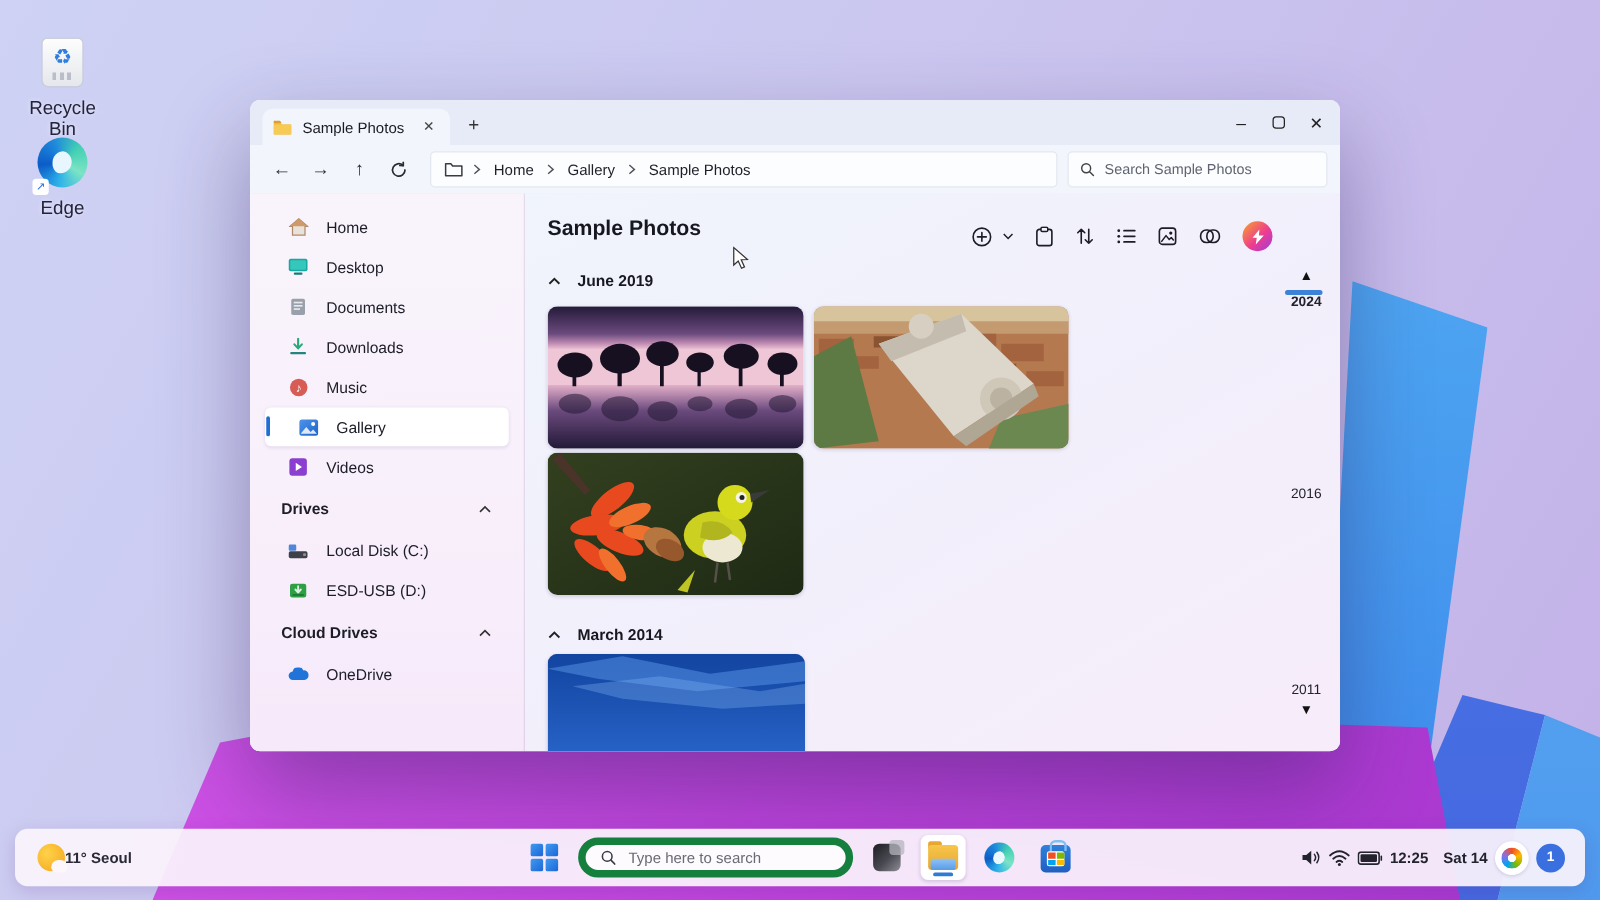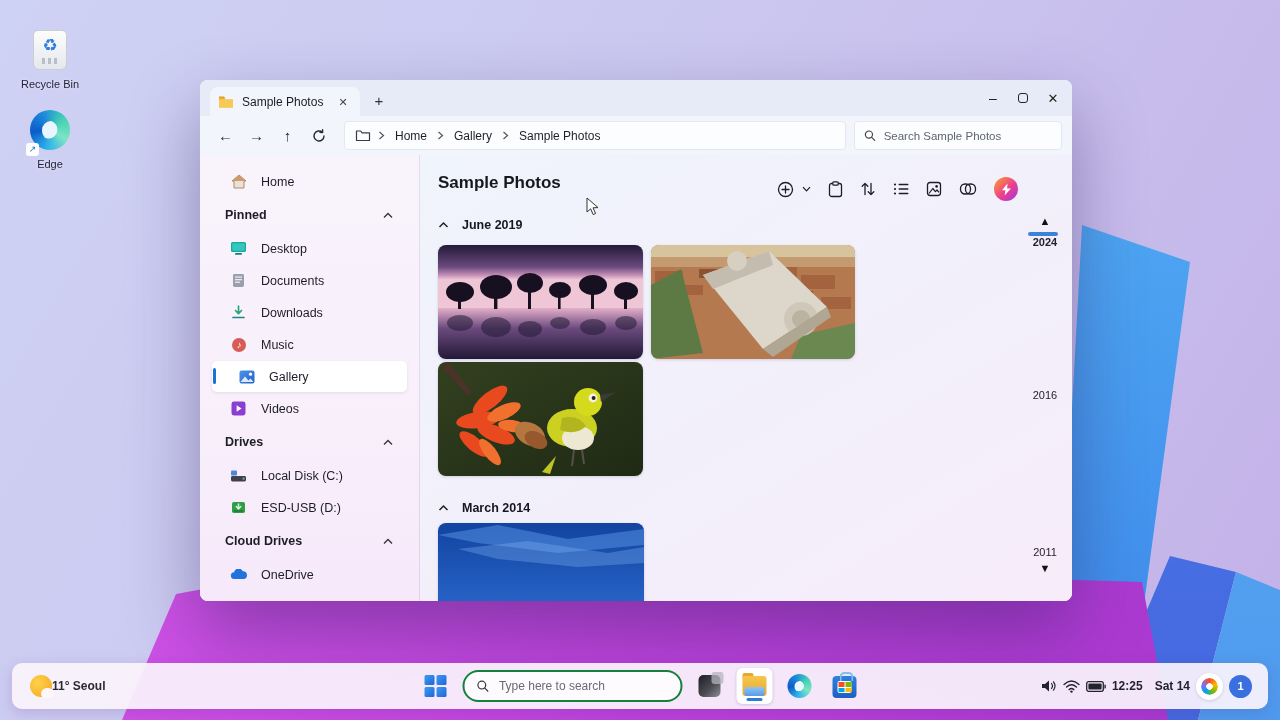--- a/index.html
+++ b/index.html
@@ -15,21 +15,21 @@
   .wp-stripe-royal { background:linear-gradient(180deg,#4a80ea,#4668e0);
                      clip-path:polygon(1100px 720px,1170px 556px,1236px 572px,1198px 720px); }
   .wp-stripe-light { background:linear-gradient(180deg,#5fb0f2,#4f9aee);
                      clip-path:polygon(1198px 720px,1236px 572px,1280px 590px,1280px 720px); }
   .wp-magenta      { background:linear-gradient(100deg,#d558ea 0%,#bb42da 55%,#a637ce 100%);
                      clip-path:polygon(122px 720px,176px 594px,370px 558px,1142px 582px,1168px 720px); }
 
   
   .dicon { position:absolute; width:72px; text-align:center; }
   .dicon .tile { width:44px; height:44px; margin:0 auto 4px; position:relative; }
-  .dicon .lbl { font-size:11px; color:#23233a; text-shadow:0 0 4px rgba(255,255,255,.6); }
+  .dicon .lbl { font-size:15px; color:#23233a; text-shadow:0 0 4px rgba(255,255,255,.6); }
   .bin-body { width:34px; height:40px; margin:2px auto; background:linear-gradient(180deg,#fdfdfd,#e4e7ec);
               border-radius:5px 5px 6px 6px; border:1px solid #c9cdd6; position:relative; }
   .bin-body .sym { position:absolute; top:4px; left:0; right:0; font-size:17px; color:#2f7de0; }
   .bin-body .slats { position:absolute; bottom:5px; left:8px; right:8px; height:6px;
               background:repeating-linear-gradient(90deg,#b9bec8 0 3px,transparent 3px 6px); }
   .edge-ball { width:40px; height:40px; margin:2px auto; border-radius:50%;
               background:conic-gradient(from 120deg,#7ce4c4,#2bb0ea,#0c5cc8,#1e88dc,#44d0b4,#7ce4c4); position:relative; }
   .edge-ball:after { content:""; position:absolute; left:30%; top:28%; width:46%; height:46%;
               border-radius:50%; background:radial-gradient(circle at 35% 45%,#e8f6ff 0 55%,rgba(255,255,255,0) 60%); }
   .shortcut { position:absolute; left:-2px; bottom:-2px; width:13px; height:13px; background:#fff;
@@ -106,21 +106,21 @@
              background:rgba(250,243,252,.93); box-shadow:0 4px 14px rgba(90,40,130,.18);
              display:flex; align-items:center; z-index:30; }
   .weather { position:absolute; left:18px; display:flex; align-items:center; gap:0; font-size:12px; font-weight:600; color:#2a2a36; }
   .sunicon { width:22px; height:22px; border-radius:50%;
              background:radial-gradient(circle at 35% 35%,#ffd24a,#f2a51e); position:relative; }
   .sunicon:after { content:""; position:absolute; right:-2px; bottom:-1px; width:13px; height:10px;
              background:#fdf6fb; border-radius:8px 8px 6px 6px; }
   .tb-center { position:absolute; left:50%; transform:translateX(-50%); display:flex; align-items:center; gap:9px; }
   .startlogo { width:22px; height:22px; display:grid; grid-template-columns:10px 10px; grid-gap:2px; }
   .startlogo i { background:linear-gradient(135deg,#3f9bf0,#1d66d8); border-radius:1.5px; }
-  .tb-search { width:220px; height:32px; border-radius:16px; background:#fefbfe; border:2px solid #15803d;
+  .tb-search { width:220px; height:32px; border-radius:16px; background:#fefbfe; border:6px solid #15803d;
              display:flex; align-items:center; gap:10px; padding:0 12px; }
   .tb-search input { border:0; outline:0; background:transparent; width:100%; font-size:12px;
              font-family:"Liberation Sans",sans-serif; color:#444; }
   .tb-search input::placeholder { color:#6a6a74; }
   .appbtn { width:36px; height:36px; border-radius:6px; display:flex; align-items:center; justify-content:center; position:relative; }
   .appbtn.active { background:#fff; box-shadow:0 1px 3px rgba(90,60,130,.2); }
   .appbtn.active:after { content:""; position:absolute; bottom:3px; left:10px; right:10px; height:3px;
              border-radius:2px; background:#2e7cd6; }
   .taskview { width:22px; height:22px; border-radius:5px;
              background:linear-gradient(135deg,#1c1c22 0%,#4a4a52 55%,#8e8e96 100%); position:relative; }
@@ -251,28 +251,20 @@
         <div class="sb-item">
           <span class="sbi">
             <svg width="16" height="15" viewBox="0 0 16 15">
                 <path d="M8 1 L15 7 H13 V14 H3 V7 H1 Z" fill="#e9e2da" stroke="#b08968" stroke-width="1"></path>
                 <path d="M8 1 L15 7 H1 Z" fill="#cf9a6a"></path>
               </svg>
           </span>
           <span>Home</span>
         </div>
 
-        <div class="sb-head">
-          <span>Pinned</span>
-          <span class="chevron-up">
-            <svg width="10" height="7" viewBox="0 0 10 7">
-                <path d="M1 5.5 L5 1.5 L9 5.5" fill="none" stroke="#333" stroke-width="1.3"></path>
-              </svg>
-          </span>
-        </div>
 
         <div class="sb-item">
           <span class="sbi">
             <svg width="17" height="15" viewBox="0 0 17 15">
                 <rect x="1" y="1" width="15" height="10" rx="1.6" fill="#18a8a0"></rect>
                 <rect x="2.2" y="2.2" width="12.6" height="7.6" rx="1" fill="#35c6bc"></rect>
                 <rect x="5" y="12" width="7" height="1.8" rx="0.9" fill="#0e7d78"></rect>
               </svg>
           </span>
           <span>Desktop</span>

